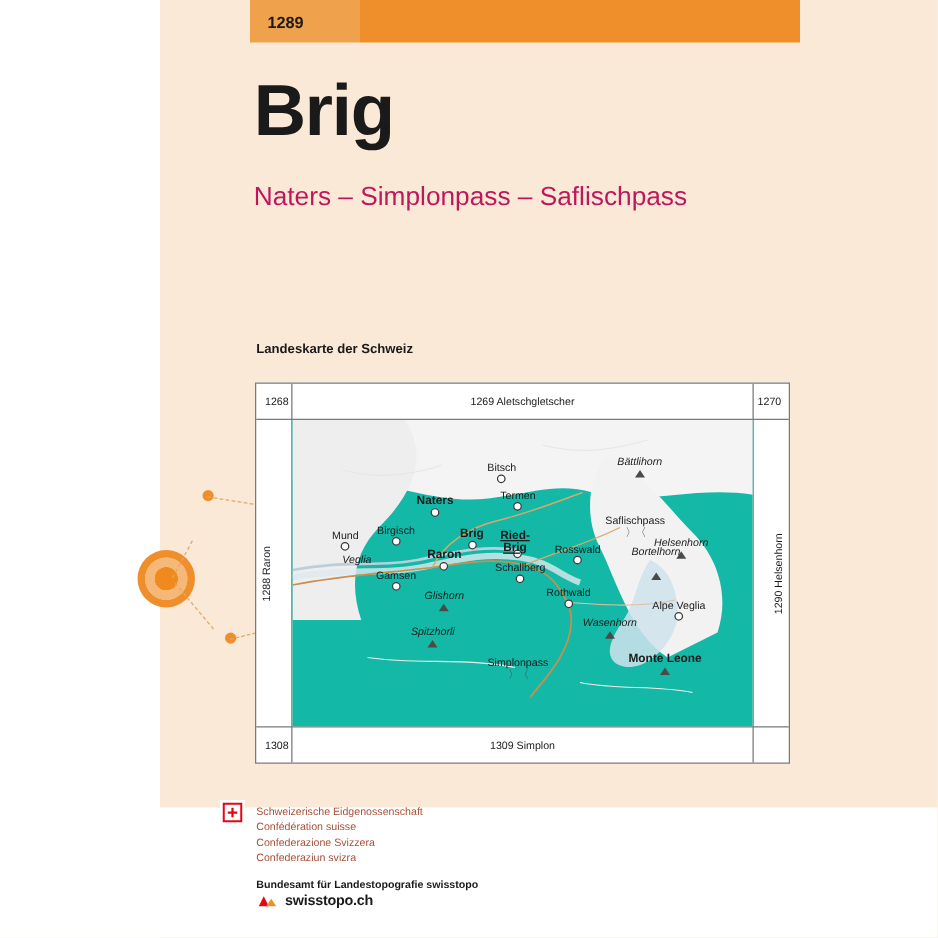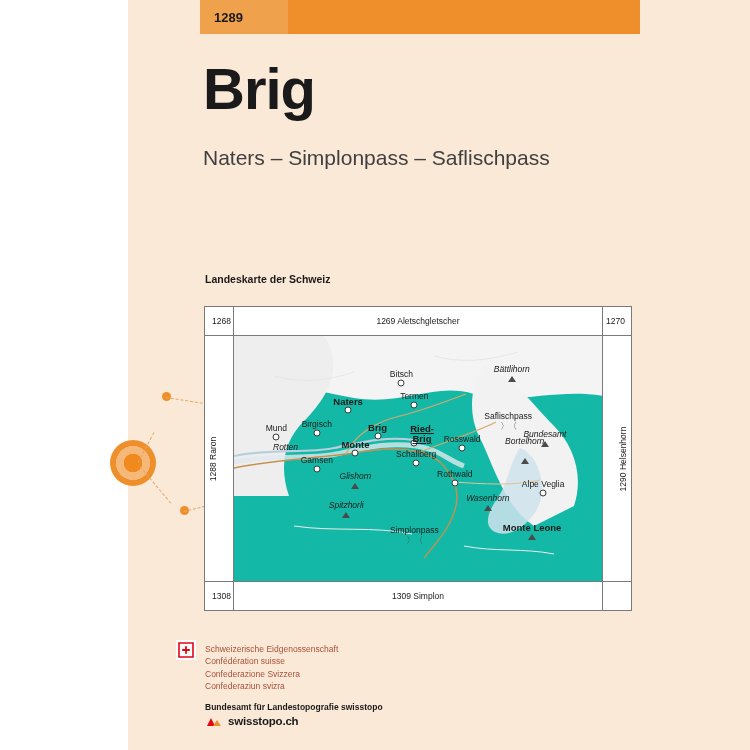--- a/index.html
+++ b/index.html
@@ -4,21 +4,21 @@
 <style>
   html,body{margin:0;padding:0;}
   body{
     width:750px;height:750px;
     background:#ffffff;
     font-family:"Liberation Sans", sans-serif;
     overflow:hidden;
   }
   #page{
     position:relative;
-    width:750px;height:750px;
+    width:750px;height:646px;
     background:#fbe9d7;
   }
   
   .left-strip{
     position:absolute;left:0;top:0;width:128px;height:750px;
     background:#ffffff;
   }
   
   .header-bar{
     position:absolute;left:200px;top:0;height:34px;width:440px;
@@ -40,21 +40,21 @@
     background:#ef8f2b;flex:1;
   }
   
   .title{
     position:absolute;left:203px;top:60px;
     font-size:58px;font-weight:bold;color:#1a1a1a;
     letter-spacing:-1px;line-height:1;
   }
   .subtitle{
     position:absolute;left:203px;top:146px;
-    font-size:21px;color:#404040;font-weight:normal;
+    font-size:21px;color:#be185d;font-weight:normal;
   }
   .series-label{
     position:absolute;left:205px;top:273px;
     font-size:10.5px;font-weight:bold;color:#1a1a1a;
   }
   
   .map-wrap{
     position:absolute;left:204px;top:306px;width:428px;height:305px;
   }
   .map-frame{
@@ -208,28 +208,28 @@
           <div class="place" style="left: 180.32px; top: 60.025px;">Termen</div>
           <div class="dot" style="left: 42.32px; top: 100.875px;"></div>
           <div class="place" style="left: 42.32px; top: 91.875px;">Mund</div>
           <div class="dot" style="left: 82.8px; top: 97.2px;"></div>
           <div class="place" style="left: 82.8px; top: 88.2px;">Birgisch</div>
           <div class="dot" style="left: 143.52px; top: 99.65px;"></div>
           <div class="place bold" style="left: 143.52px; top: 90.65px;">Brig</div>
           <div class="pass-ico" style="left: 274.16px; top: 89.625px;">〉〈</div>
           <div class="place" style="left: 274.16px; top: 79.625px;">Saflischpass</div>
           <div class="dot" style="left: 180.32px; top: 107px;"></div>
-          <div class="place bold2" style="left: 188px; top: 98px; text-decoration: underline;">Ried-<br>Brig</div>
+          <div class="place bold2" style="left: 178px; top: 98px; text-decoration: underline;">Ried-<br>Brig</div>
           <div class="dot" style="left: 228.16px; top: 111.9px;"></div>
           <div class="place" style="left: 228.16px; top: 102.9px;">Rosswald</div>
           <div class="tri" style="left: 310.96px; top: 108px;"></div>
-          <div class="place ital" style="left: 310.96px; top: 98px;">Bundesamt</div>
-          <div class="place ital" style="left: 51.52px; top: 111.475px;">Rotten</div>
+          <div class="place ital" style="left: 310.96px; top: 98px;">Helsenhorn</div>
+          <div class="place ital" style="left: 51.52px; top: 111.475px;">Veglia</div>
           <div class="dot" style="left: 121.44px; top: 116.8px;"></div>
-          <div class="place bold" style="left: 121.44px; top: 107.8px;">Monte</div>
+          <div class="place bold" style="left: 121.44px; top: 107.8px;">Raron</div>
           <div class="dot" style="left: 82.8px; top: 132.725px;"></div>
           <div class="place" style="left: 82.8px; top: 123.725px;">Gamsen</div>
           <div class="dot" style="left: 182.16px; top: 126.6px;"></div>
           <div class="place" style="left: 182.16px; top: 117.6px;">Schallberg</div>
           <div class="tri" style="left: 290.72px; top: 125.15px;"></div>
           <div class="place ital" style="left: 290.72px; top: 105px;">Bortelhorn</div>
           <div class="tri" style="left: 121.44px; top: 149.65px;"></div>
           <div class="place ital" style="left: 121.44px; top: 139.65px;">Glishorn</div>
           <div class="dot" style="left: 220.8px; top: 147.425px;"></div>
           <div class="place" style="left: 220.8px; top: 138.425px;">Rothwald</div>

